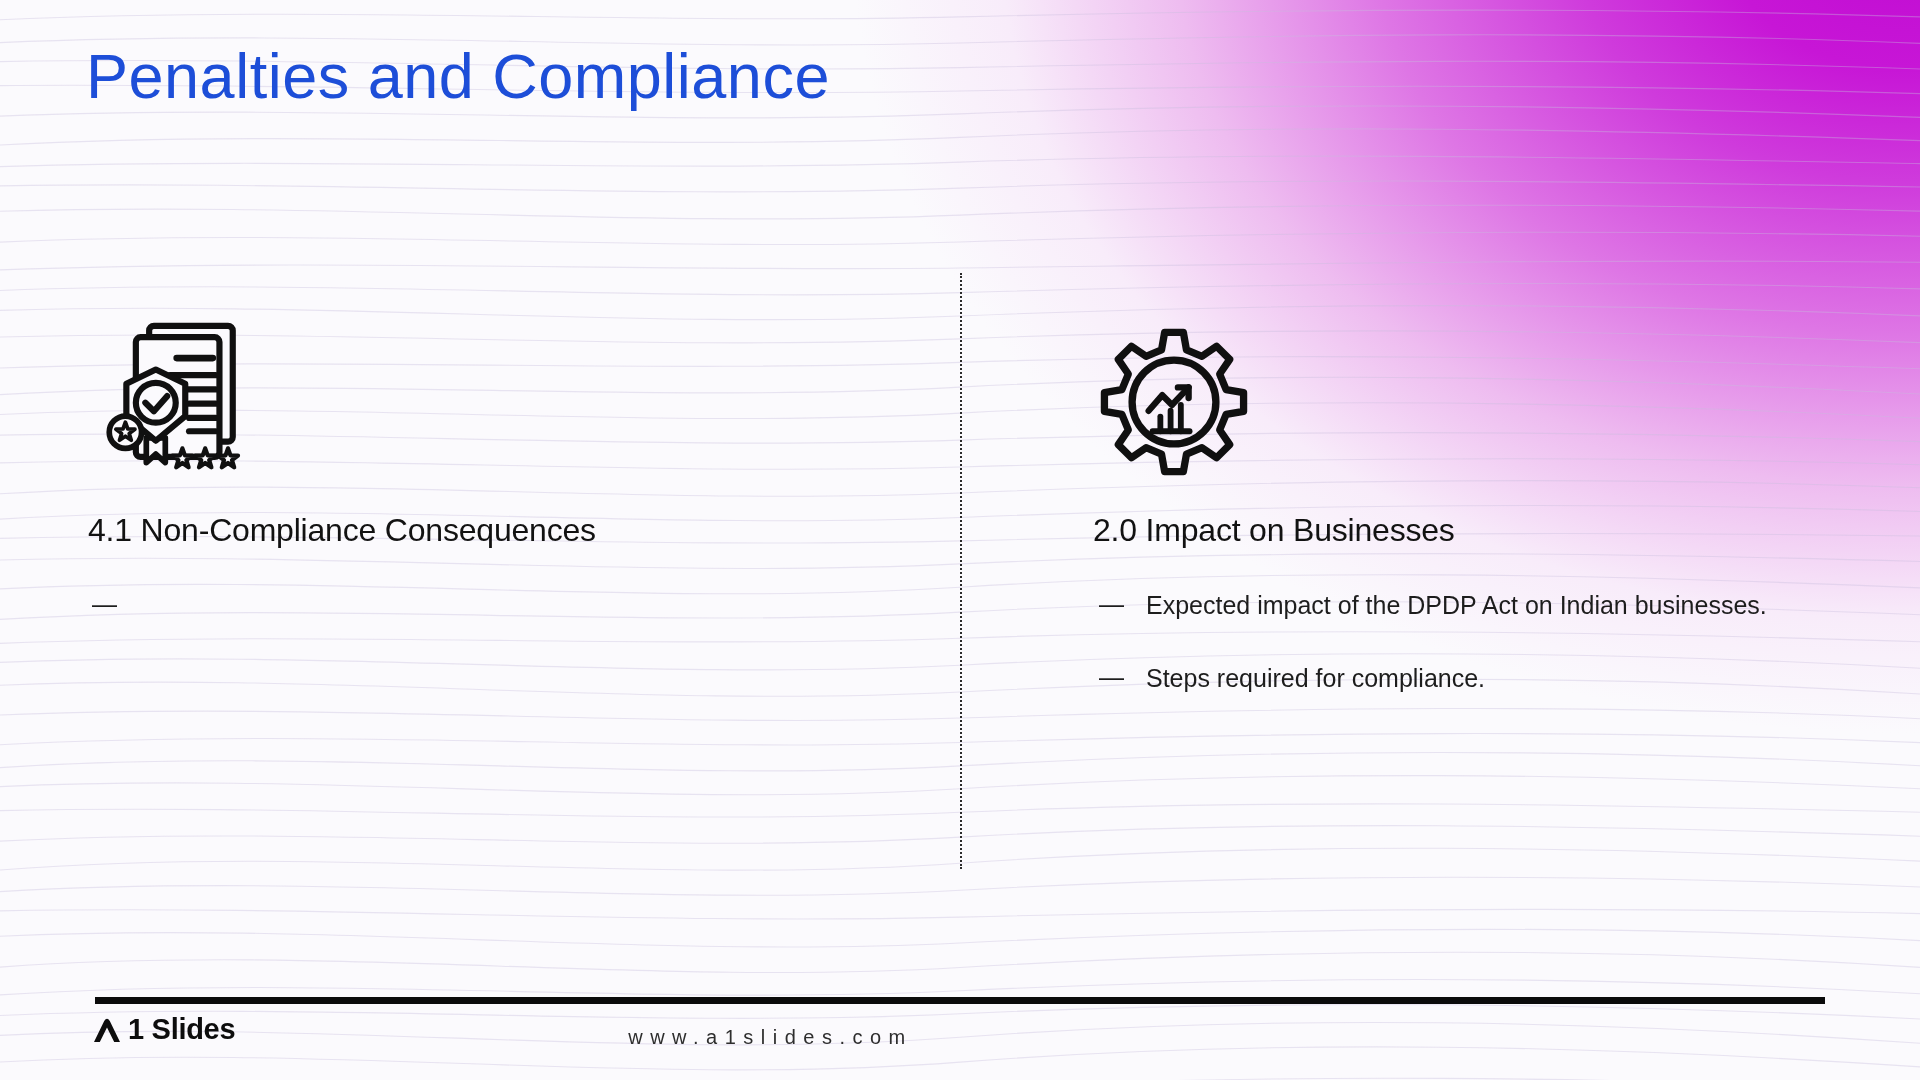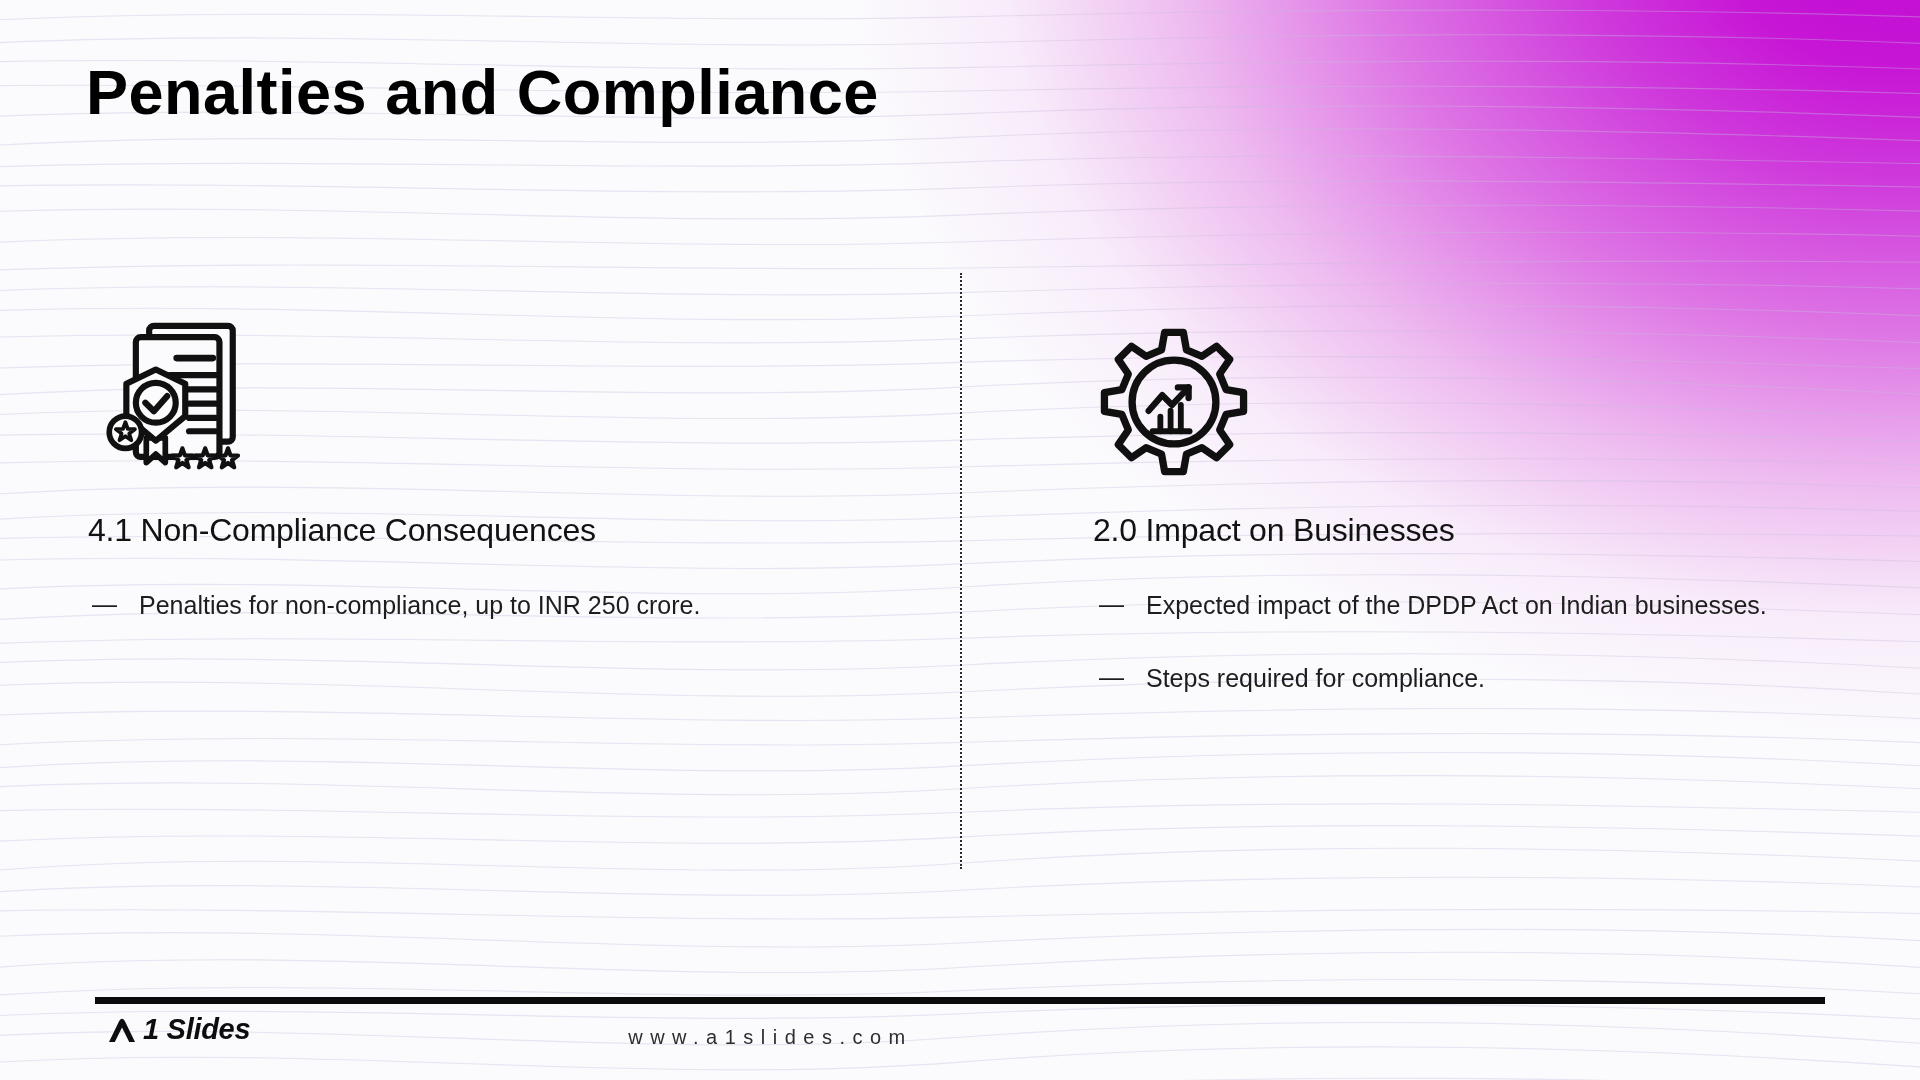--- a/index.html
+++ b/index.html
@@ -14,22 +14,22 @@
     position:absolute; inset:0;
     background:
       radial-gradient(1250px 950px at 99% -6%,
         #c00bd2 0%, #c716d6 14%, #cf3bdc 26%,
         #de76e5 42%, #eebcf0 58%, #f8ecfa 72%,
         rgba(251,250,253,0) 84%);
   }
   svg.waves { position:absolute; left:0; top:0; width:1920px; height:1080px; }
 
   .slide-title {
-    position:absolute; left:86px; top:56px;
-    font-size:63px; font-weight:700; letter-spacing:.5px; color:#000000;
+    position:absolute; left:86px; top:40px;
+    font-size:63px; font-weight:400; letter-spacing:.5px; color:#1d4ed8;
   }
 
   .icon { position:absolute; }
   .icon-cert  { left:95px;  top:318px; }
   .icon-gear  { left:1098px; top:326px; }
 
   .col-heading {
     position:absolute; top:512px;
     font-size:32px; font-weight:400; letter-spacing:-.2px; color:#121212;
   }
@@ -46,22 +46,22 @@
   .divider {
     position:absolute; left:960px; top:273px; height:596px; width:0;
     border-left:2px dotted #2b2b2b;
   }
 
   .footer-rule {
     position:absolute; left:95px; top:997px; width:1730px; height:7px;
     background:#0b0b0b;
   }
   .brand {
-    position:absolute; left:106px; top:1013px;
-    display:flex; align-items:center; gap:5px;font-style:italic;
+    position:absolute; left:91px; top:1013px;
+    display:flex; align-items:center; gap:5px;
   }
   .brand-name { font-size:29px; font-weight:700; color:#0d0d0d; letter-spacing:-.3px; }
   .website {
     position:absolute; left:0; top:1026px; width:1541px;
     text-align:center; font-size:20px; letter-spacing:7.5px; color:#2e2e2e;
   }
   .stroke { fill:none; stroke:#101010; stroke-linecap:round; stroke-linejoin:round; }
   .fillbg { fill:#fbfafd; stroke:#101010; stroke-linejoin:round; }
 </style>
 </head>
@@ -152,21 +152,20 @@
     <path class="stroke" stroke-width="6.5" d="M4 -15 H15 V-4"></path>
   </g>
 </svg>
 
 <h2 class="col-heading left">4.1 Non-Compliance Consequences</h2>
 <h2 class="col-heading right">2.0 Impact on Businesses</h2>
 
 <ul class="bullets left">
   <li class="bullet-row">
     <span class="bullet-dash">—</span>
-    <span class="bullet-text">Penalties for non-compliance, up to INR 250 crore.</span>
   </li>
 </ul>
 
 <ul class="bullets right">
   <li class="bullet-row">
     <span class="bullet-dash">—</span>
     <span class="bullet-text">Expected impact of the DPDP Act on Indian businesses.</span>
   </li>
   <li class="bullet-row">
     <span class="bullet-dash">—</span>

